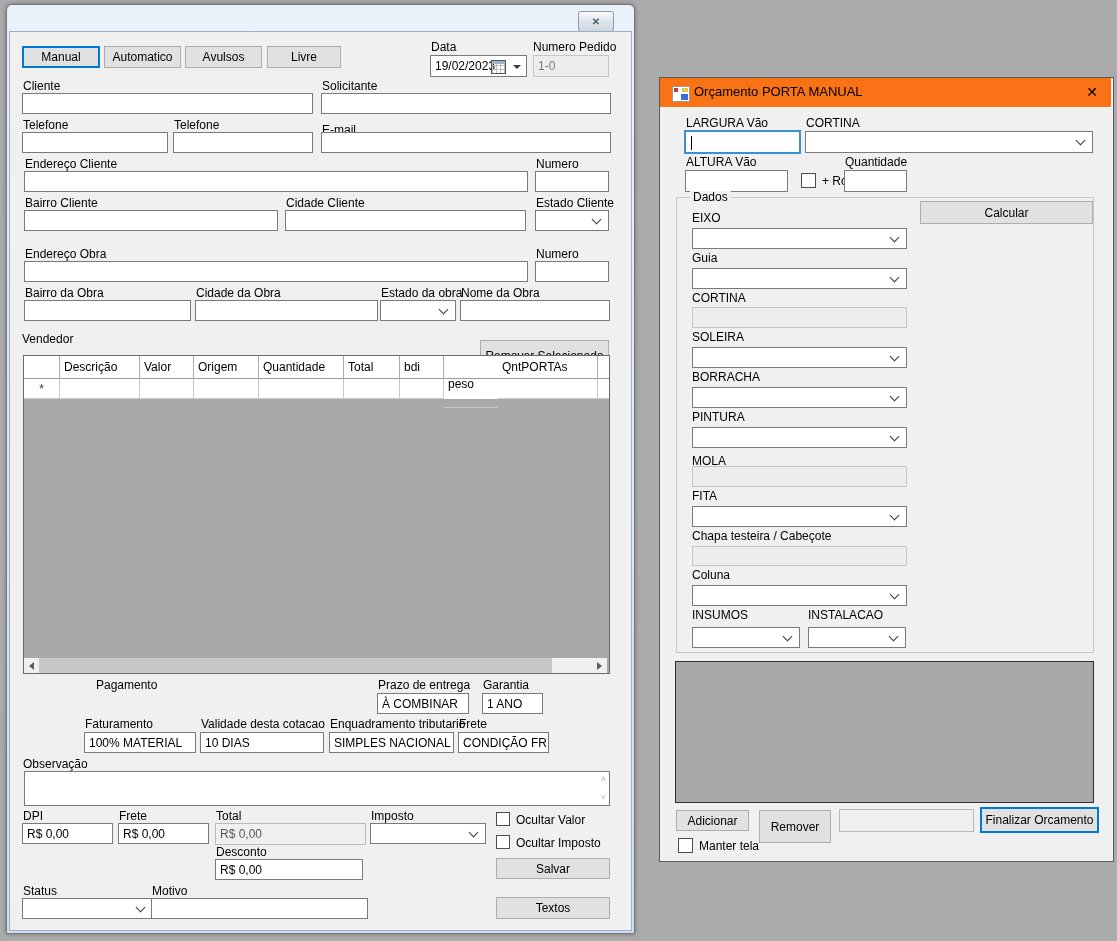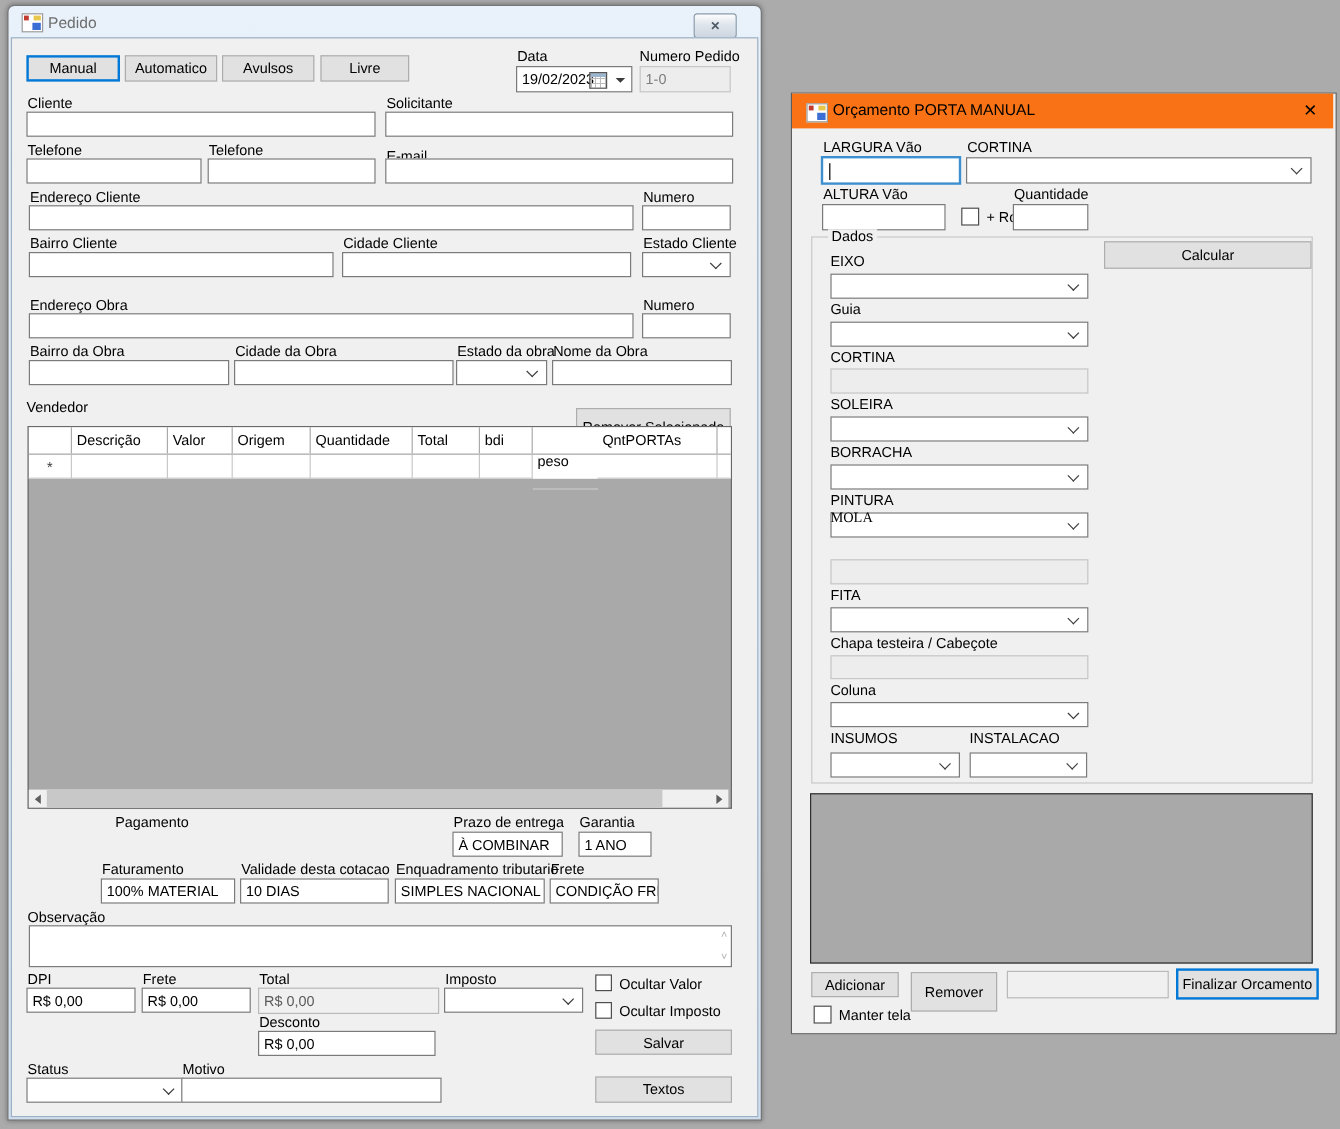--- a/index.html
+++ b/index.html
@@ -62,28 +62,20 @@
   .ddarrow{width:0;height:0;border-left:4px solid transparent;border-right:4px solid transparent;border-top:4px solid #3c3c3c;}
   .scrollglyph{position:absolute;right:3px;color:#b0b0b0;font-size:9px;line-height:9px;}
 </style>
 </head>
 <body>
 
 <div id="screen">
 
   <div class="abs" style="inset:0">
     <div id="pedido-frame"></div>
-    <div class="abs" style="left:6px;top:4px;width:627px;height:28px;">
-      <div class="appicon" style="left:12px;top:7px;">
-          <i class="r"></i>
-          <i class="y"></i>
-          <i class="b"></i>
-        </div>
-      <div class="lbl" style="left:34px;top:8px;color:#6e6e6e;font-size:13px;">Pedido</div>
-    </div>
     <div class="w7close">
         <span>✕</span>
       </div>
     <div id="pedido-client"></div>
 
     <div class="btn focus" style="left:22px;top:46px;width:78px;height:22px;">Manual</div>
     <div class="btn" style="left:104px;top:46px;width:77px;height:22px;">Automatico</div>
     <div class="btn" style="left:185px;top:46px;width:77px;height:22px;">Avulsos</div>
     <div class="btn" style="left:267px;top:46px;width:74px;height:22px;">Livre</div>
 
@@ -298,21 +290,21 @@
         <i class="chev"></i>
       </div>
     <div class="lbl" style="left:692px;top:370px;">BORRACHA</div>
     <div class="combo" style="left:692px;top:387px;width:215px;height:21px;">
         <i class="chev"></i>
       </div>
     <div class="lbl" style="left:692px;top:410px;">PINTURA</div>
     <div class="combo" style="left:692px;top:427px;width:215px;height:21px;">
         <i class="chev"></i>
       </div>
-    <div class="lbl" style="left:692px;top:424px;font-family:Liberation Serif, serif;">MOLA</div>
+    <div class="lbl" style="left:692px;top:454px;">MOLA</div>
     <div class="tb dis" style="left:692px;top:466px;width:215px;height:21px;"></div>
     <div class="lbl" style="left:692px;top:489px;">FITA</div>
     <div class="combo" style="left:692px;top:506px;width:215px;height:21px;">
         <i class="chev"></i>
       </div>
     <div class="lbl" style="left:692px;top:529px;">Chapa testeira / Cabeçote</div>
     <div class="tb dis" style="left:692px;top:546px;width:215px;height:20px;"></div>
     <div class="lbl" style="left:692px;top:568px;">Coluna</div>
     <div class="combo" style="left:692px;top:585px;width:215px;height:21px;">
         <i class="chev"></i>

